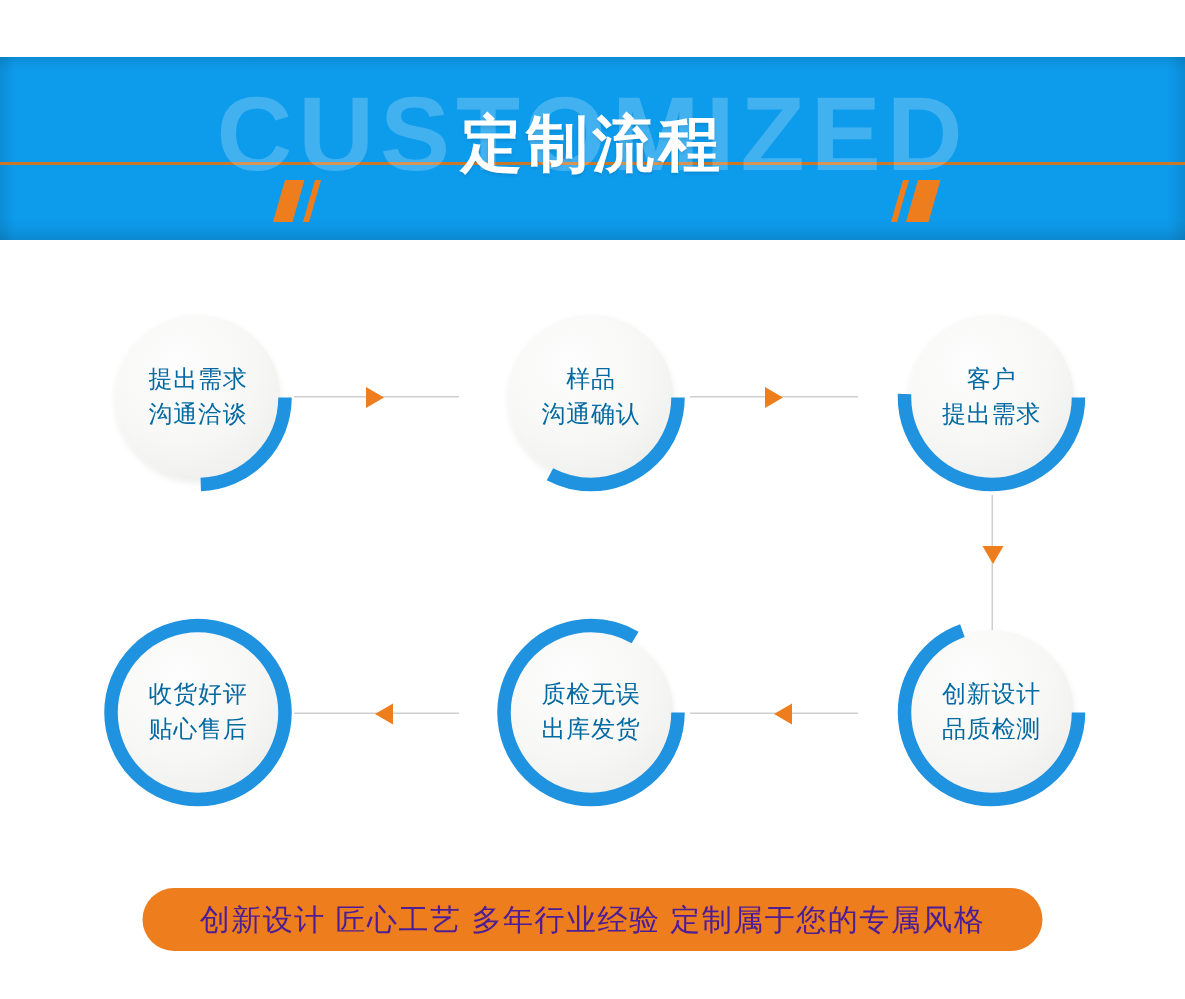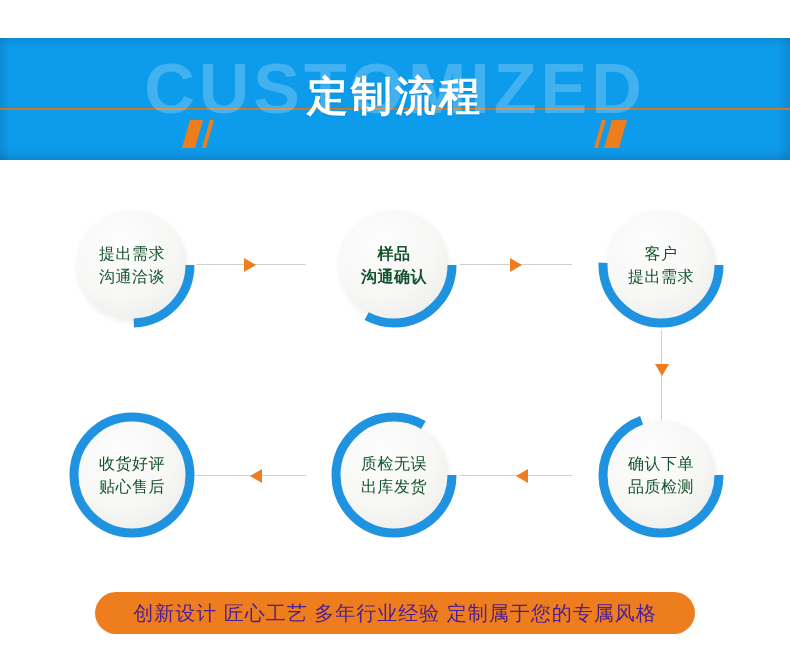--- a/index.html
+++ b/index.html
@@ -67,21 +67,21 @@
   .node .disc{
     position:absolute;left:9px;top:9px;width:110px;height:110px;
     border-radius:50%;
     background:radial-gradient(circle at 38% 30%, #fdfdfd 0%, #f7f7f6 52%, #eeeeec 82%, #e8e8e6 100%);
     box-shadow:0 2px 5px rgba(0,0,0,0.07);
   }
   .node svg{position:absolute;left:0;top:0;width:128px;height:128px;}
   .node .label{
     position:absolute;left:0;top:0;width:128px;height:128px;
     display:flex;flex-direction:column;align-items:center;justify-content:center;
-    color:#14532d;font-size:16px;line-height:1.45;letter-spacing:.5px;
+    color:#0369a1;font-size:16px;line-height:1.45;letter-spacing:.5px;
     font-family:"Liberation Sans","DejaVu Sans",sans-serif;
   }
 
   
   .conn{position:absolute;background:#cfcfcf;}
   .conn-h{height:1px;}
   .conn-v{width:1px;}
   .arrow{position:absolute;width:0;height:0;}
   .arrow-r{border-top:7px solid transparent;border-bottom:7px solid transparent;border-left:12px solid #ee7d1d;}
   .arrow-l{border-top:7px solid transparent;border-bottom:7px solid transparent;border-right:12px solid #ee7d1d;}
@@ -139,21 +139,21 @@
     <div class="disc"></div>
     <svg viewBox="0 0 128 128">
       <circle class="arc" cx="64" cy="64" r="58" fill="none" stroke="#1f92e0" stroke-width="9" stroke-linecap="butt" transform="rotate(0 64 64)" stroke-dasharray="89.08160502179058 364.424747816416"></circle>
     </svg>
     <div class="label">
       <div>提出需求</div>
       <div>沟通洽谈</div>
     </div>
   </div>
 
-  <div class="node" style="left:330px;top:41px;font-weight:bold;">
+  <div class="node" style="left:330px;top:41px;">
     <div class="disc"></div>
     <svg viewBox="0 0 128 128">
       <circle class="arc" cx="64" cy="64" r="58" fill="none" stroke="#1f92e0" stroke-width="9" stroke-linecap="butt" transform="rotate(0 64 64)" stroke-dasharray="119.45033400649191 364.424747816416"></circle>
     </svg>
     <div class="label">
       <div>样品</div>
       <div>沟通确认</div>
     </div>
   </div>
 
@@ -167,21 +167,21 @@
       <div>提出需求</div>
     </div>
   </div>
 
   <div class="node" style="left:597px;top:251px;">
     <div class="disc"></div>
     <svg viewBox="0 0 128 128">
       <circle class="arc" cx="64" cy="64" r="58" fill="none" stroke="#1f92e0" stroke-width="9" stroke-linecap="butt" transform="rotate(0 64 64)" stroke-dasharray="253.07274153917777 364.424747816416"></circle>
     </svg>
     <div class="label">
-      <div>确认下单</div>
+      <div>创新设计</div>
       <div>品质检测</div>
     </div>
   </div>
 
   <div class="node" style="left:68px;top:251px;">
     <div class="disc"></div>
     <svg viewBox="0 0 128 128">
       <circle class="arc" cx="64" cy="64" r="58" fill="none" stroke="#1f92e0" stroke-width="9" stroke-linecap="butt" transform="rotate(0 64 64)" stroke-dasharray="364.424747816416 364.424747816416"></circle>
     </svg>
     <div class="label">

